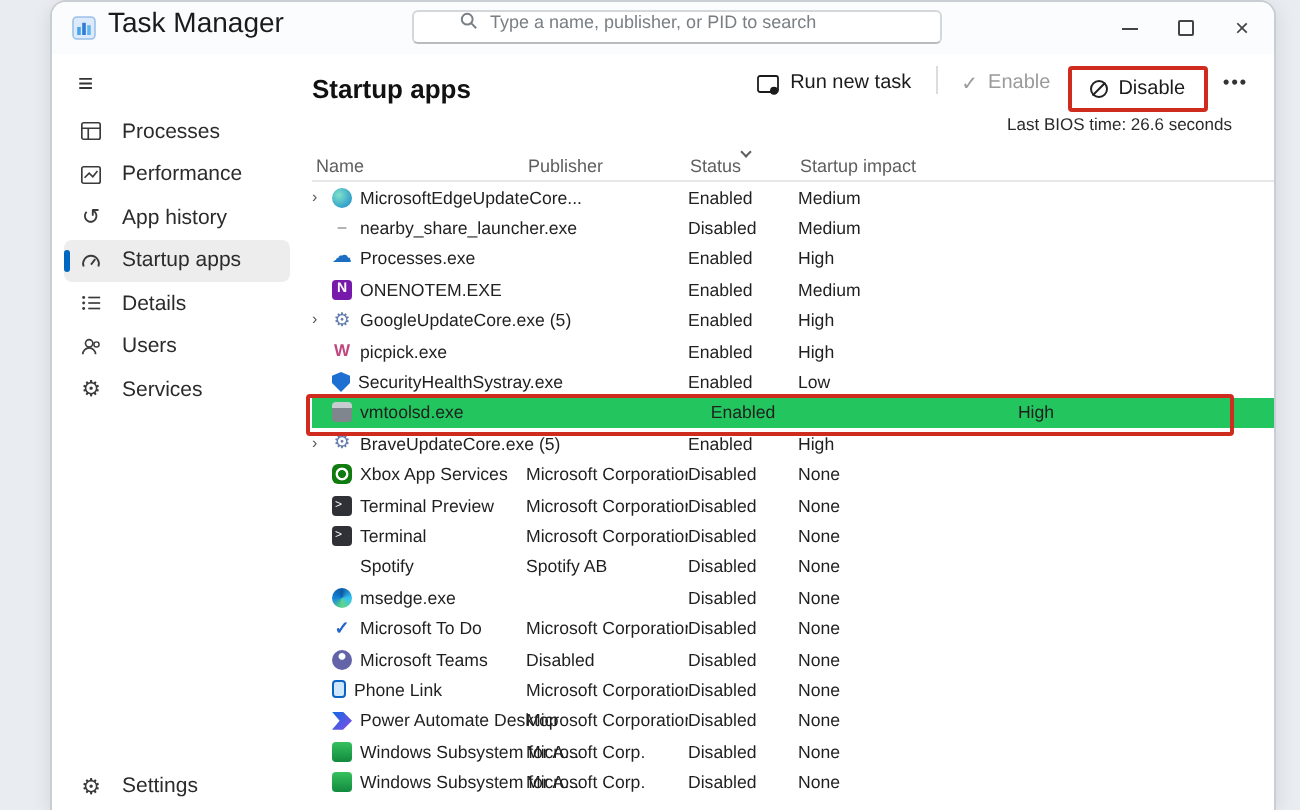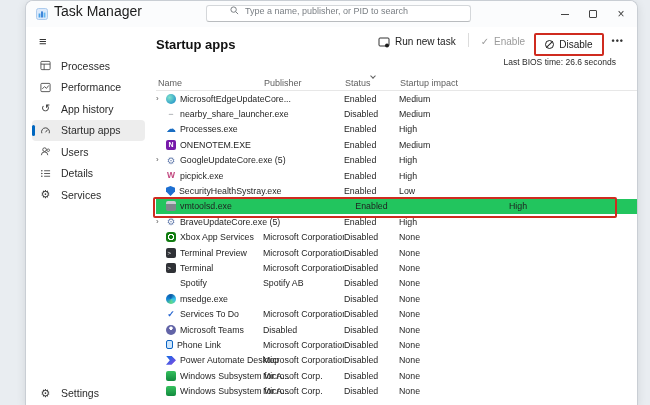--- a/index.html
+++ b/index.html
@@ -181,40 +181,40 @@
               <path d="M2 9 A4.3 4.3 0 1 1 10 9" fill="none" stroke="#3a3a3a" stroke-width="1"></path>
               <line x1="6" y1="8" x2="8.3" y2="5" stroke="#3a3a3a" stroke-width="1"></line>
             </svg>
         </span>
         <span>Startup apps</span>
       </div>
 
       <div class="nav-item">
         <span class="nico">
           <svg width="11" height="11" viewBox="0 0 12 12">
-              <circle cx="5" cy="4" r="2" fill="none" stroke="#3a3a3a" stroke-width="0.9"></circle>
-              <path d="M1.5 10 A3.5 3.5 0 0 1 8.5 10" fill="none" stroke="#3a3a3a" stroke-width="0.9"></path>
-              <circle cx="9" cy="4.6" r="1.4" fill="none" stroke="#3a3a3a" stroke-width="0.8"></circle>
-            </svg>
-        </span>
-        <span>Users</span>
-      </div>
-
-      <div class="nav-item">
-        <span class="nico">
-          <svg width="11" height="11" viewBox="0 0 12 12">
               <circle cx="2" cy="3" r="0.8" fill="#3a3a3a"></circle>
               <circle cx="2" cy="6" r="0.8" fill="#3a3a3a"></circle>
               <circle cx="2" cy="9" r="0.8" fill="#3a3a3a"></circle>
               <line x1="4.5" y1="3" x2="11" y2="3" stroke="#3a3a3a" stroke-width="0.9"></line>
               <line x1="4.5" y1="6" x2="11" y2="6" stroke="#3a3a3a" stroke-width="0.9"></line>
               <line x1="4.5" y1="9" x2="11" y2="9" stroke="#3a3a3a" stroke-width="0.9"></line>
             </svg>
         </span>
         <span>Details</span>
+      </div>
+
+      <div class="nav-item">
+        <span class="nico">
+          <svg width="11" height="11" viewBox="0 0 12 12">
+              <circle cx="5" cy="4" r="2" fill="none" stroke="#3a3a3a" stroke-width="0.9"></circle>
+              <path d="M1.5 10 A3.5 3.5 0 0 1 8.5 10" fill="none" stroke="#3a3a3a" stroke-width="0.9"></path>
+              <circle cx="9" cy="4.6" r="1.4" fill="none" stroke="#3a3a3a" stroke-width="0.8"></circle>
+            </svg>
+        </span>
+        <span>Users</span>
       </div>
 
       <div class="nav-item">
         <span class="nico">⚙</span>
         <span>Services</span>
       </div>
 
       <div class="nav-settings">
         <div class="nav-item">
           <span class="nico">⚙</span>
@@ -401,21 +401,21 @@
                 <span class="name-text">msedge.exe</span>
               </div>
               <div class="cell pub"></div>
               <div class="cell">Disabled</div>
               <div class="cell">None</div>
             </div>
             <div class="row">
               <div class="cell name-cell">
                 <span class="expander"></span>
                 <span class="app-icon icon-todo">✓</span>
-                <span class="name-text">Services To Do</span>
+                <span class="name-text">Microsoft To Do</span>
               </div>
               <div class="cell pub">Microsoft Corporation</div>
               <div class="cell">Disabled</div>
               <div class="cell">None</div>
             </div>
             <div class="row">
               <div class="cell name-cell">
                 <span class="expander"></span>
                 <span class="app-icon icon-teams"></span>
                 <span class="name-text">Microsoft Teams</span>

